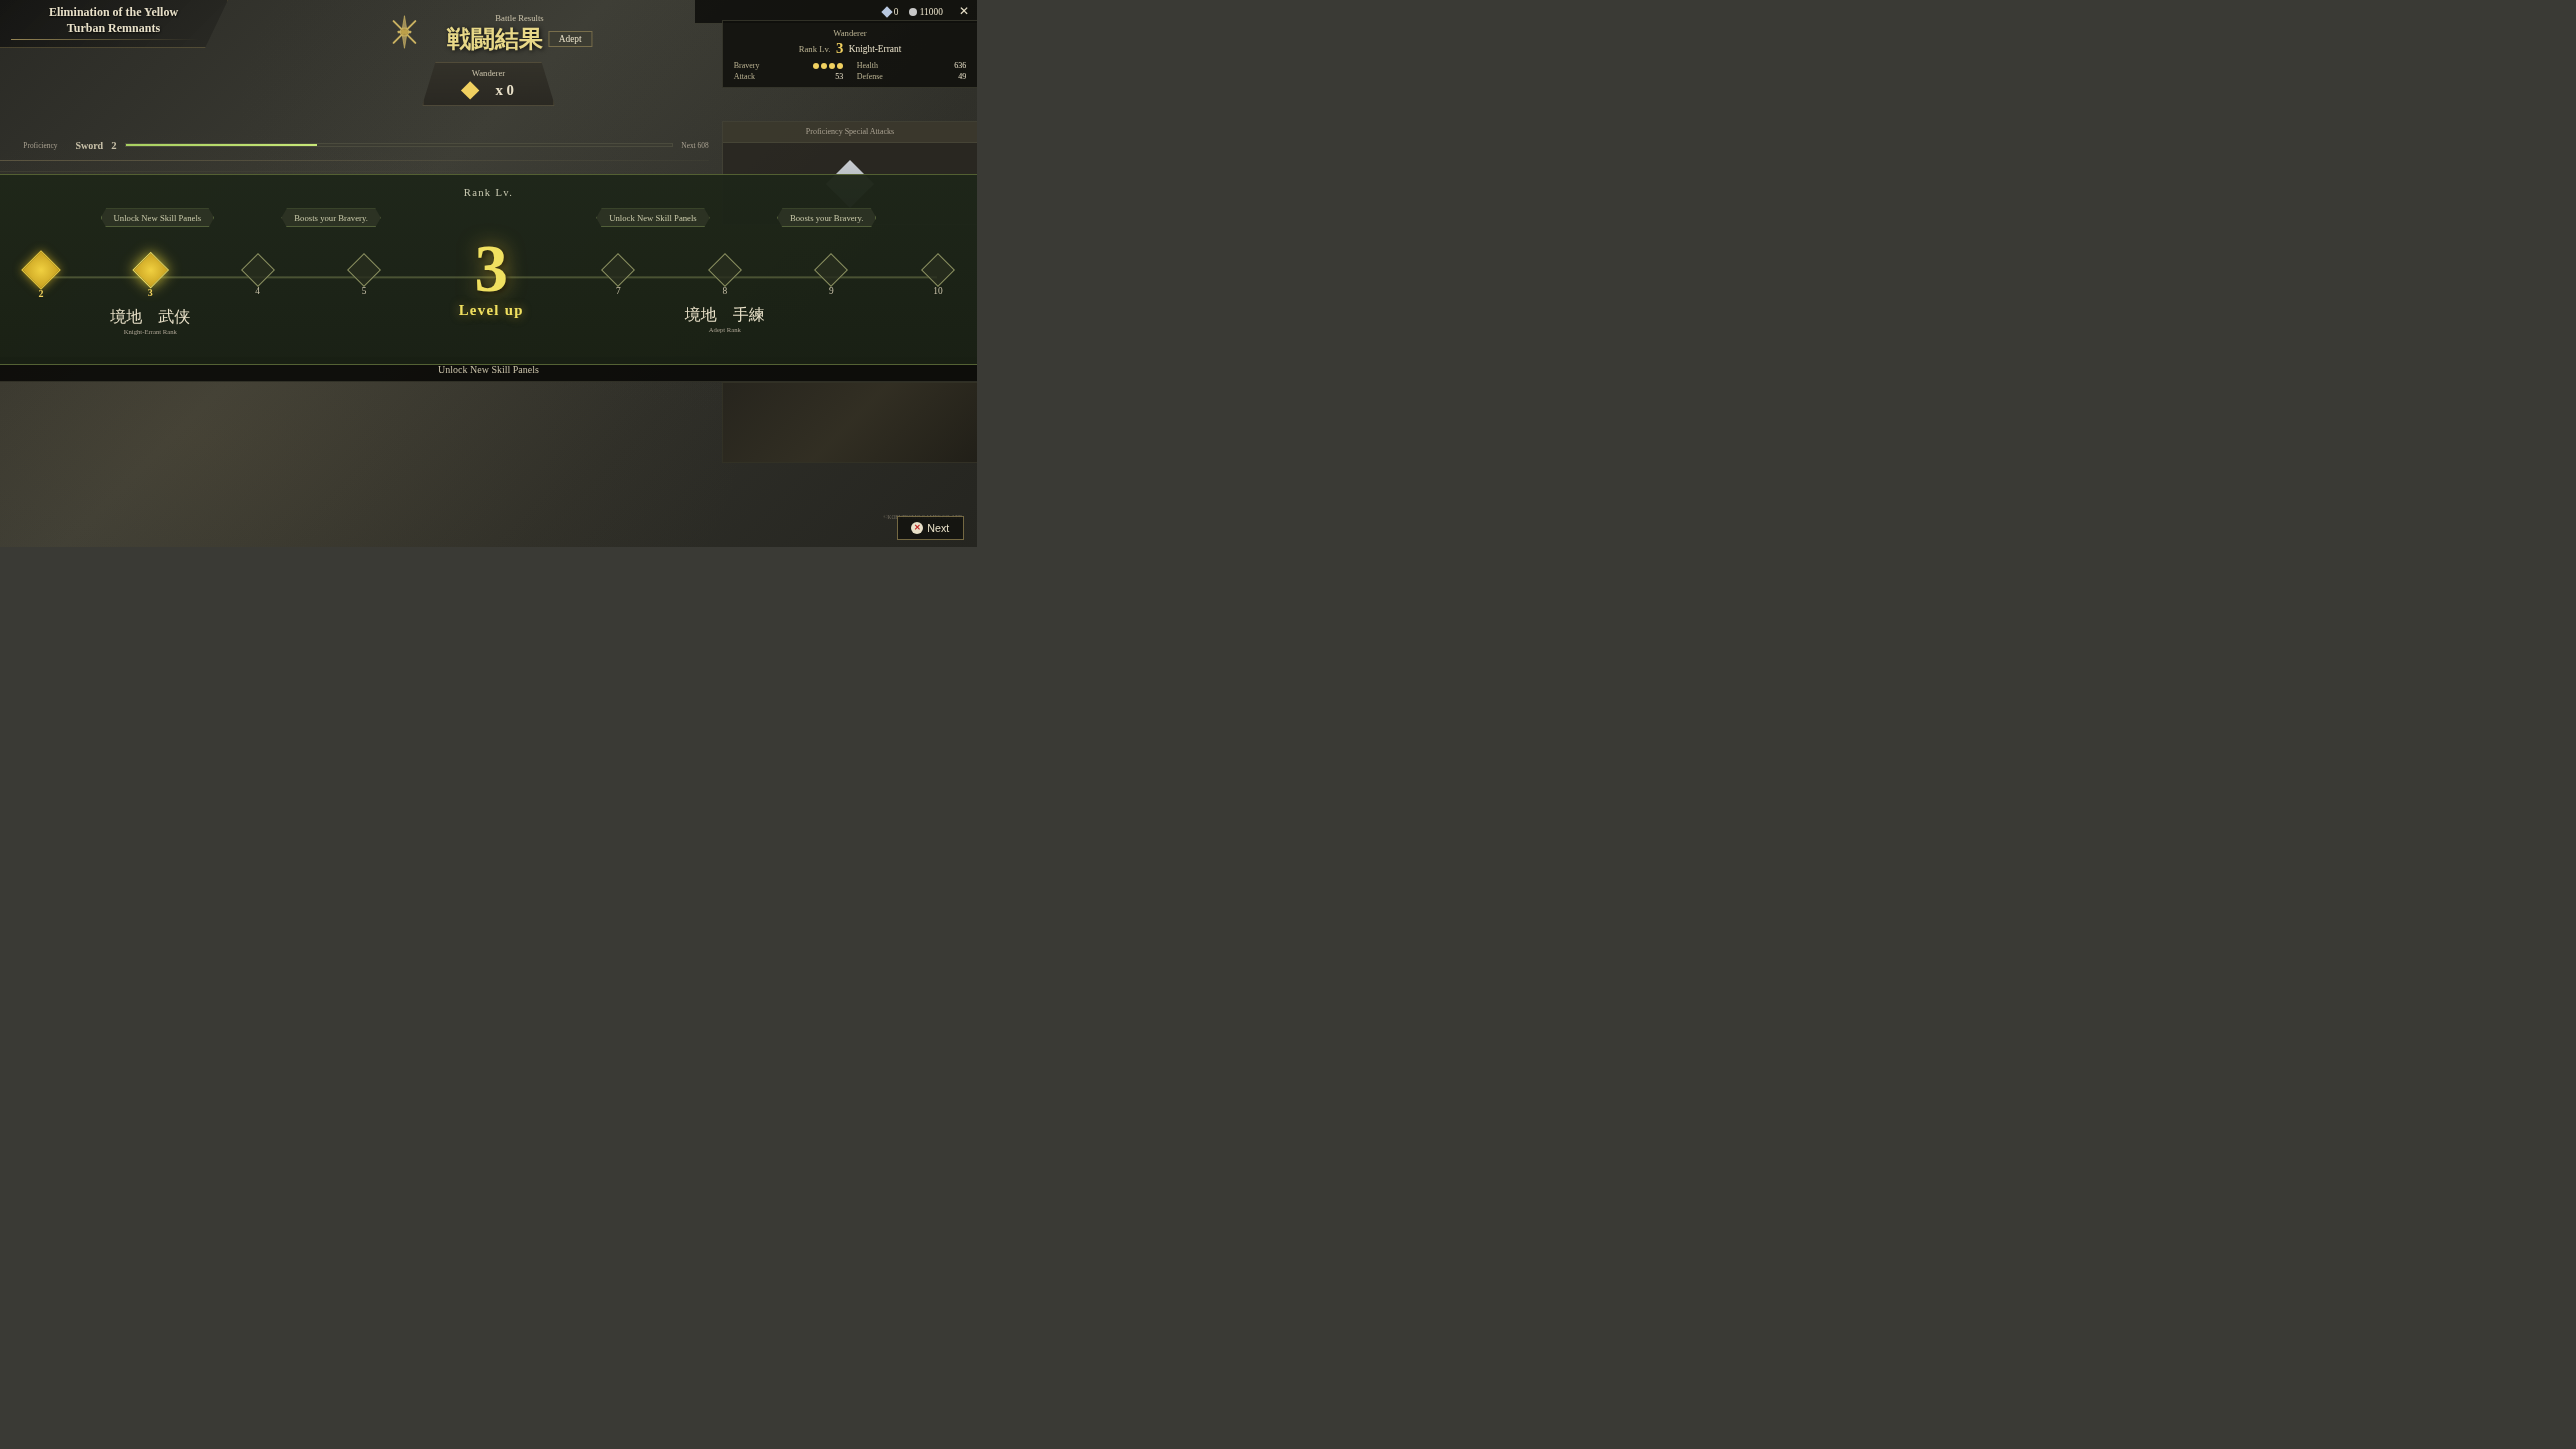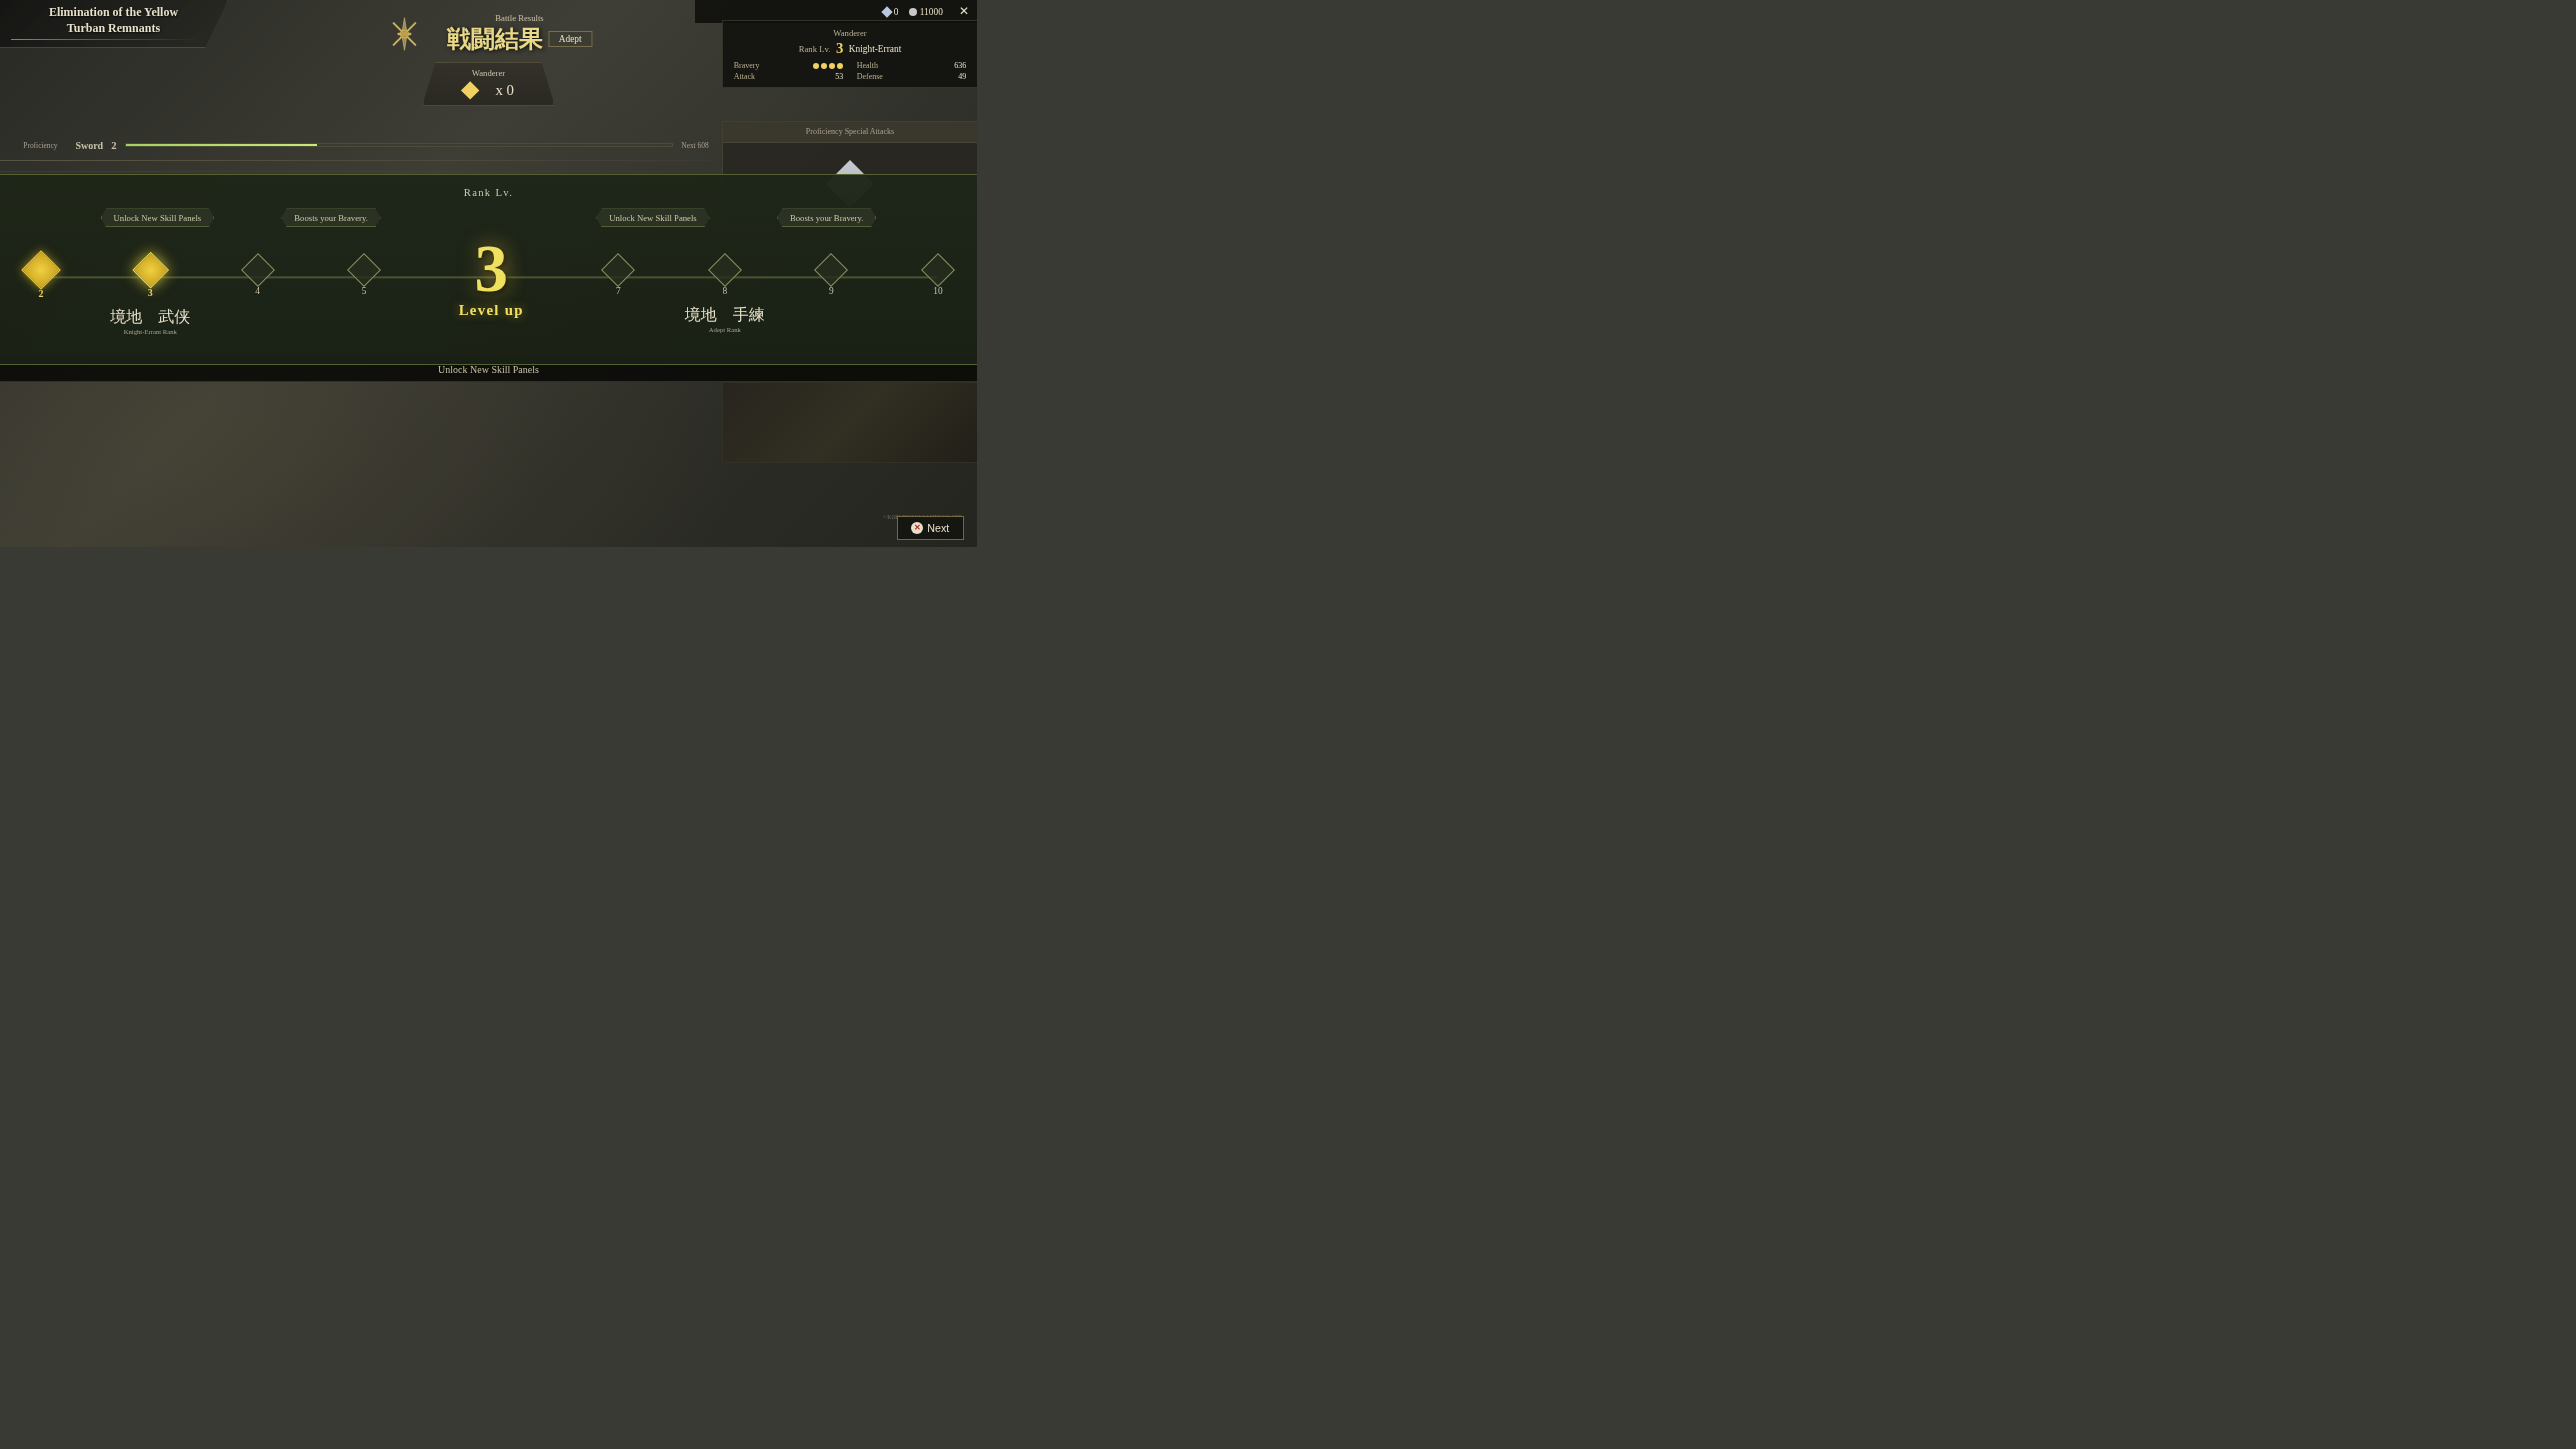--- a/index.html
+++ b/index.html
@@ -192,21 +192,20 @@
       left: 50%;
       transform: translateX(-50%);
       display: flex;
       flex-direction: column;
       align-items: center;
       z-index: 10;
     }
 
     .battle-results-header {
       display: flex;
-      align-items: center;
       gap: 24px;
     }
 
     .crossed-swords {
       width: 38px;
       height: 38px;
     }
 
     .battle-results-label {
       color: #c8c0a8;
@@ -247,20 +246,21 @@
       margin-bottom: 4px;
     }
 
     .acquired-value {
       display: flex;
       align-items: center;
       justify-content: center;
       gap: 19px;
       color: #e8e0c8;
       font-size: 14.8px;
+      font-weight: bold;
     }
 
     .acquired-diamond {
       width: 13.4px;
       height: 13.4px;
       background: #f0d060;
       transform: rotate(45deg);
       display: inline-block;
     }
 

